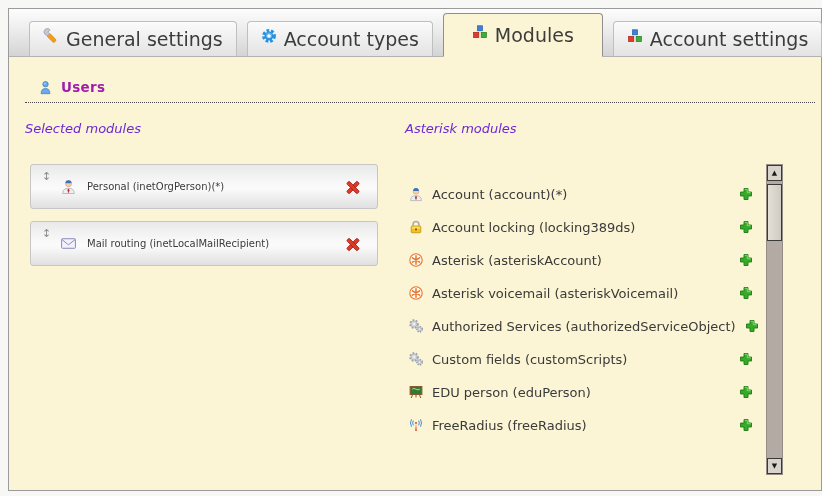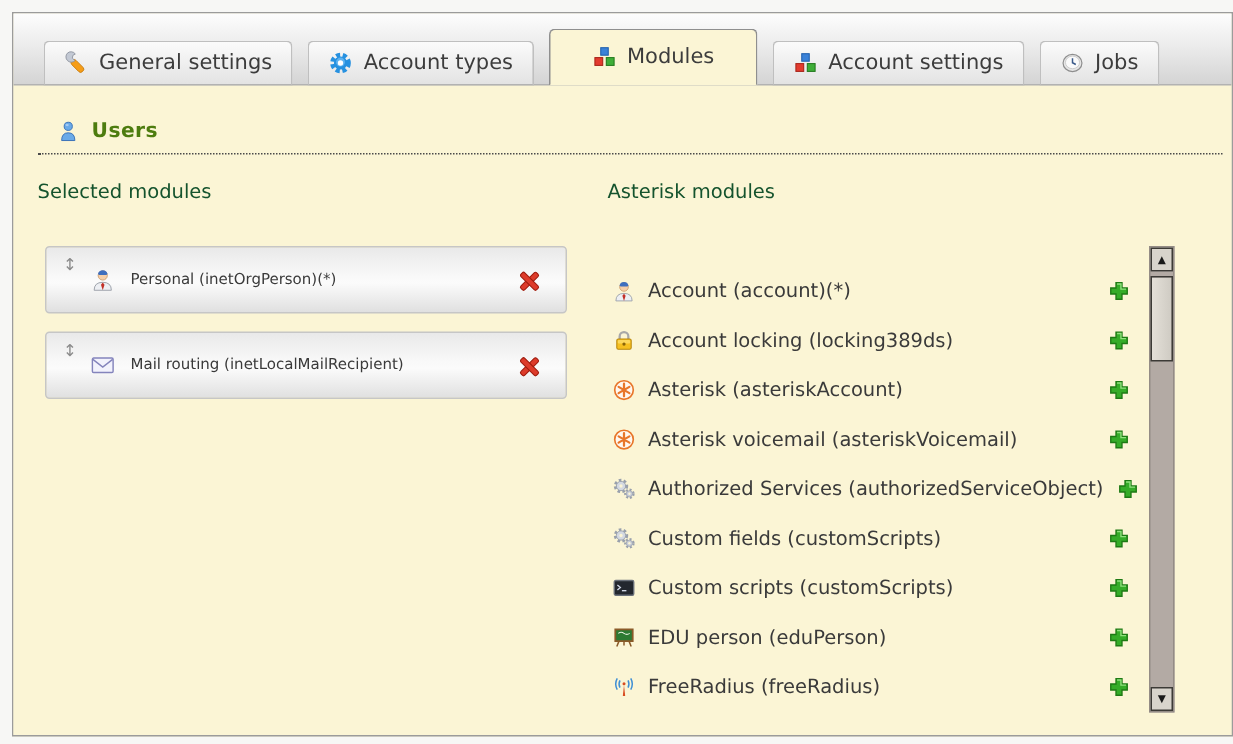--- a/index.html
+++ b/index.html
@@ -6,33 +6,33 @@
   html,body { width:822px; height:496px; overflow:hidden; background:#f7f7f5;
     font-family:"DejaVu Sans","Liberation Sans",sans-serif; }
   .window { position:absolute; left:8px; top:8px; right:0; bottom:5px;
     border:1px solid #9b9b9b; background:#fbf5d5; }
   
   .tabbar { height:47px; background:linear-gradient(180deg,#fdfdfd 0%,#ececec 45%,#d4d4d4 100%);
     display:flex; align-items:flex-end; padding-left:20px; position:relative; z-index:2; }
   .tab { display:flex; align-items:flex-start; gap:7px; margin-right:10px; margin-bottom:-1px;
     padding:6px 13px; background:linear-gradient(180deg,#fbfbfb,#e3e3e3);
     border:1px solid #bfbfbf; border-bottom:1px solid #b2b2b2; border-radius:4px 4px 0 0;
-    font-size:14px; color:#3c3c3c; white-space:nowrap; cursor:pointer; }
+    font-size:19px; color:#3c3c3c; white-space:nowrap; cursor:pointer; }
   .tab.active { padding:10px 28px; background:#fbf5d5; border-color:#8f8f8f;
     border-bottom:1px solid #fbf5d5; }
   .tab svg { width:16px; height:16px; flex:0 0 16px; }
   
   .content { position:relative; height:calc(100% - 47px); background:#fbf5d5;
     border-top:1px solid #b2b2b2; z-index:1; }
   .section-header { position:absolute; left:16px; right:6px; top:22px;
     display:flex; align-items:center; gap:8px; padding-left:13px; padding-bottom:7px;
     border-bottom:1px dotted #4a4a4a; }
   .section-header svg { width:15px; height:15px; }
-  .section-title { font-size:13.5px; font-weight:bold; color:#4d7c0f; letter-spacing:.3px; }
-  .col-title { position:absolute; top:64px; font-size:13px; color:#14532d; }
+  .section-title { font-size:13.5px; font-weight:bold; color:#a21caf; letter-spacing:.3px; }
+  .col-title { position:absolute; top:64px; font-size:13px; color:#6d28d9;font-style:italic; }
   .col-title.left { left:16px; }
   .col-title.right { left:396px; }
   
   .selected-list { position:absolute; left:21px; top:107px; width:348px; }
   .sel-item { position:relative; height:45px; margin-bottom:12px;
     border:1px solid #c6c6c6; border-radius:3px;
     background:linear-gradient(180deg,#e9e9e9 0%,#f9f9f9 45%,#fbfbfb 55%,#e0e0e0 100%);
     display:flex; align-items:center; padding-left:29px; }
   .drag-handle { position:absolute; left:11px; top:6px; font-size:11px; color:#8b8b8b;
     cursor:move; line-height:1; }
@@ -265,29 +265,20 @@
         <svg class="mod-icon" viewBox="0 0 16 16">
             <use href="#i-gears"></use>
           </svg>
         <span class="avail-label">Custom fields (customScripts)</span>
         <svg class="add-btn" viewBox="0 0 16 16">
             <use href="#i-plus"></use>
           </svg>
       </div>
       <div class="avail-row">
         <svg class="mod-icon" viewBox="0 0 16 16">
-            <use href="#i-terminal"></use>
-          </svg>
-        <span class="avail-label">Custom scripts (customScripts)</span>
-        <svg class="add-btn" viewBox="0 0 16 16">
-            <use href="#i-plus"></use>
-          </svg>
-      </div>
-      <div class="avail-row">
-        <svg class="mod-icon" viewBox="0 0 16 16">
             <use href="#i-chalkboard"></use>
           </svg>
         <span class="avail-label">EDU person (eduPerson)</span>
         <svg class="add-btn" viewBox="0 0 16 16">
             <use href="#i-plus"></use>
           </svg>
       </div>
       <div class="avail-row">
         <svg class="mod-icon" viewBox="0 0 16 16">
             <use href="#i-antenna"></use>

